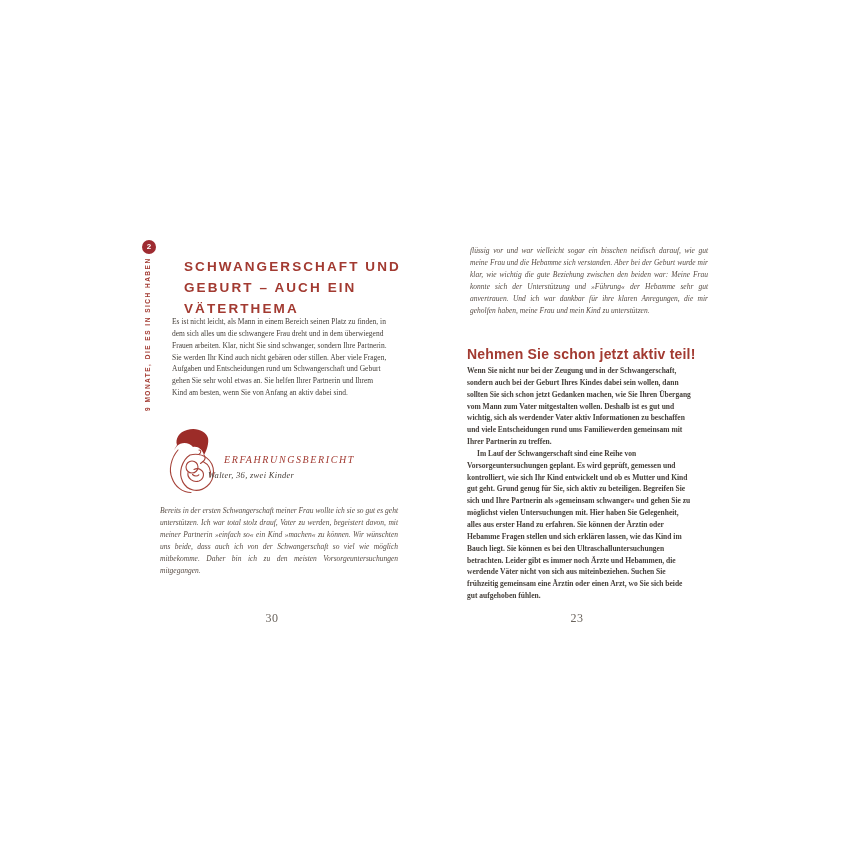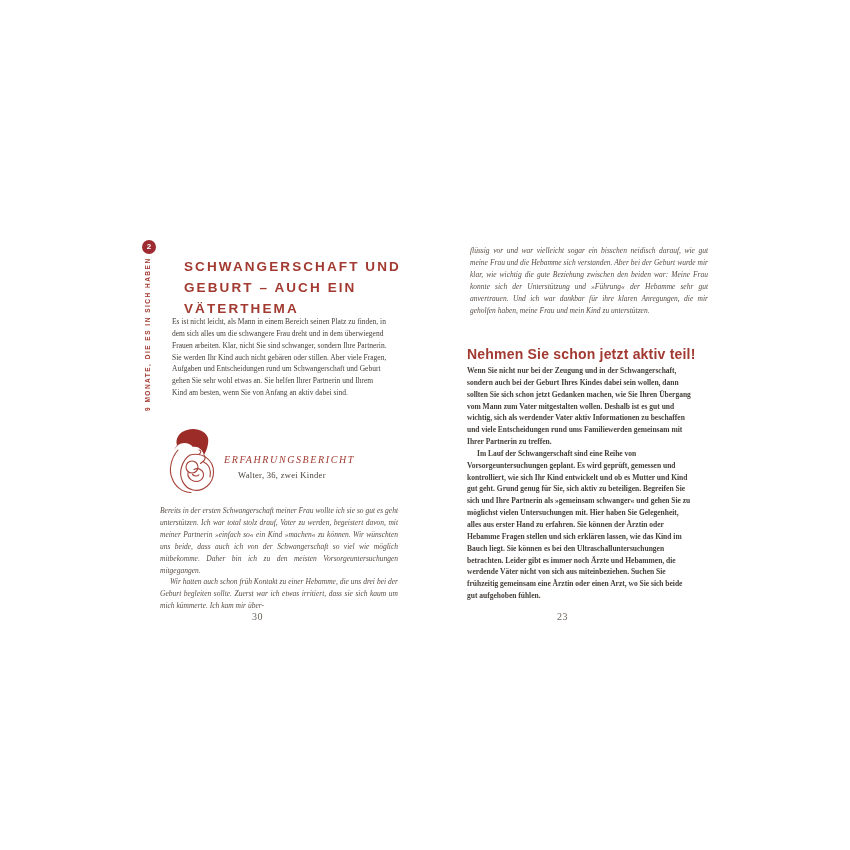--- a/index.html
+++ b/index.html
@@ -15,30 +15,30 @@
          font-family:"Liberation Sans",sans-serif;font-size:6.5px;font-weight:bold;
          letter-spacing:1.5px;}
   .chapter-title{position:absolute;left:172px;top:244px;width:224px;margin:12px;
          color:#a23a31;font-family:"Liberation Sans",sans-serif;font-size:13.5px;
          font-weight:bold;letter-spacing:2.1px;line-height:21px;}
   .intro{position:absolute;left:172px;top:316px;width:215px;margin:0;
          color:#46403b;font-size:7.5px;line-height:11.85px;text-align:left;}
   .figure{position:absolute;left:163px;top:426px;width:62px;height:68px;}
   .report-label{position:absolute;left:224px;top:454px;color:#a23a31;
          font-style:italic;font-size:10px;letter-spacing:1.6px;}
-  .report-author{position:absolute;left:238px;top:470px;color:#4a423c;
-         font-size:8.5px;letter-spacing:.3px;}
+  .report-author{position:absolute;left:208px;top:470px;color:#4a423c;
+         font-style:italic;font-size:8.5px;letter-spacing:.3px;}
   .testimonial{position:absolute;color:#584d45;font-style:italic;font-size:7.5px;
          line-height:11.9px;text-align:justify;}
   .testimonial p{margin:0;}
   .testimonial p.indent{text-indent:10px;}
   .testi-left{left:160px;top:505px;width:238px;}
   .testi-right{left:470px;top:245px;width:238px;}
-  .pagenum{position:absolute;width:40px;color:#6a635c;
-         font-size:10px;letter-spacing:.5px;}
+  .pagenum{position:absolute;width:40px;text-align:center;color:#6a635c;
+         font-size:12px;letter-spacing:.5px;}
   .num-left{left:252px;top:611px;}
   .num-right{left:557px;top:611px;}
 
   
   .section-heading{position:absolute;left:467px;top:346px;margin:0;color:#a23a31;
          font-family:"Liberation Sans",sans-serif;font-size:14px;font-weight:bold;
          letter-spacing:.2px;}
   .bodytext{position:absolute;left:467px;top:365px;width:224px;color:#46403b;
          font-size:7.5px;line-height:11.85px;text-align:left;}
   .bodytext p{margin:0;font-weight:bold;}
@@ -77,21 +77,20 @@
         <path class="stroke" d="M29.5,48.5 C31.5,50.5 34.5,50.5 35.8,48.8"></path>
       </svg>
     </div>
 
     <div class="report-label">ERFAHRUNGSBERICHT</div>
 
     <div class="report-author">Walter, 36, zwei Kinder</div>
 
     <div class="testimonial testi-left">
       <p>Bereits in der ersten Schwangerschaft meiner Frau wollte ich sie so gut es geht unterstützen. Ich war total stolz drauf, Vater zu werden, begeistert davon, mit meiner Partnerin »einfach so« ein Kind »machen« zu können. Wir wünschten uns beide, dass auch ich von der Schwangerschaft so viel wie möglich mitbekomme. Daher bin ich zu den meisten Vorsorgeuntersuchungen mitgegangen.</p>
-      <p class="indent">Wir hatten auch schon früh Kontakt zu einer Hebamme, die uns drei bei der Geburt begleiten sollte. Zuerst war ich etwas irritiert, dass sie sich kaum um mich kümmerte. Ich kam mir über-</p>
     </div>
 
     <div class="pagenum num-left">30</div>
   </section>
 
   <section>
 
     <div class="testimonial testi-right">
       <p>flüssig vor und war vielleicht sogar ein bisschen neidisch darauf, wie gut meine Frau und die Hebamme sich verstanden. Aber bei der Geburt wurde mir klar, wie wichtig die gute Beziehung zwischen den beiden war: Meine Frau konnte sich der Unterstützung und »Führung« der Hebamme sehr gut anvertrauen. Und ich war dankbar für ihre klaren Anregungen, die mir geholfen haben, meine Frau und mein Kind zu unterstützen.</p>
     </div>

